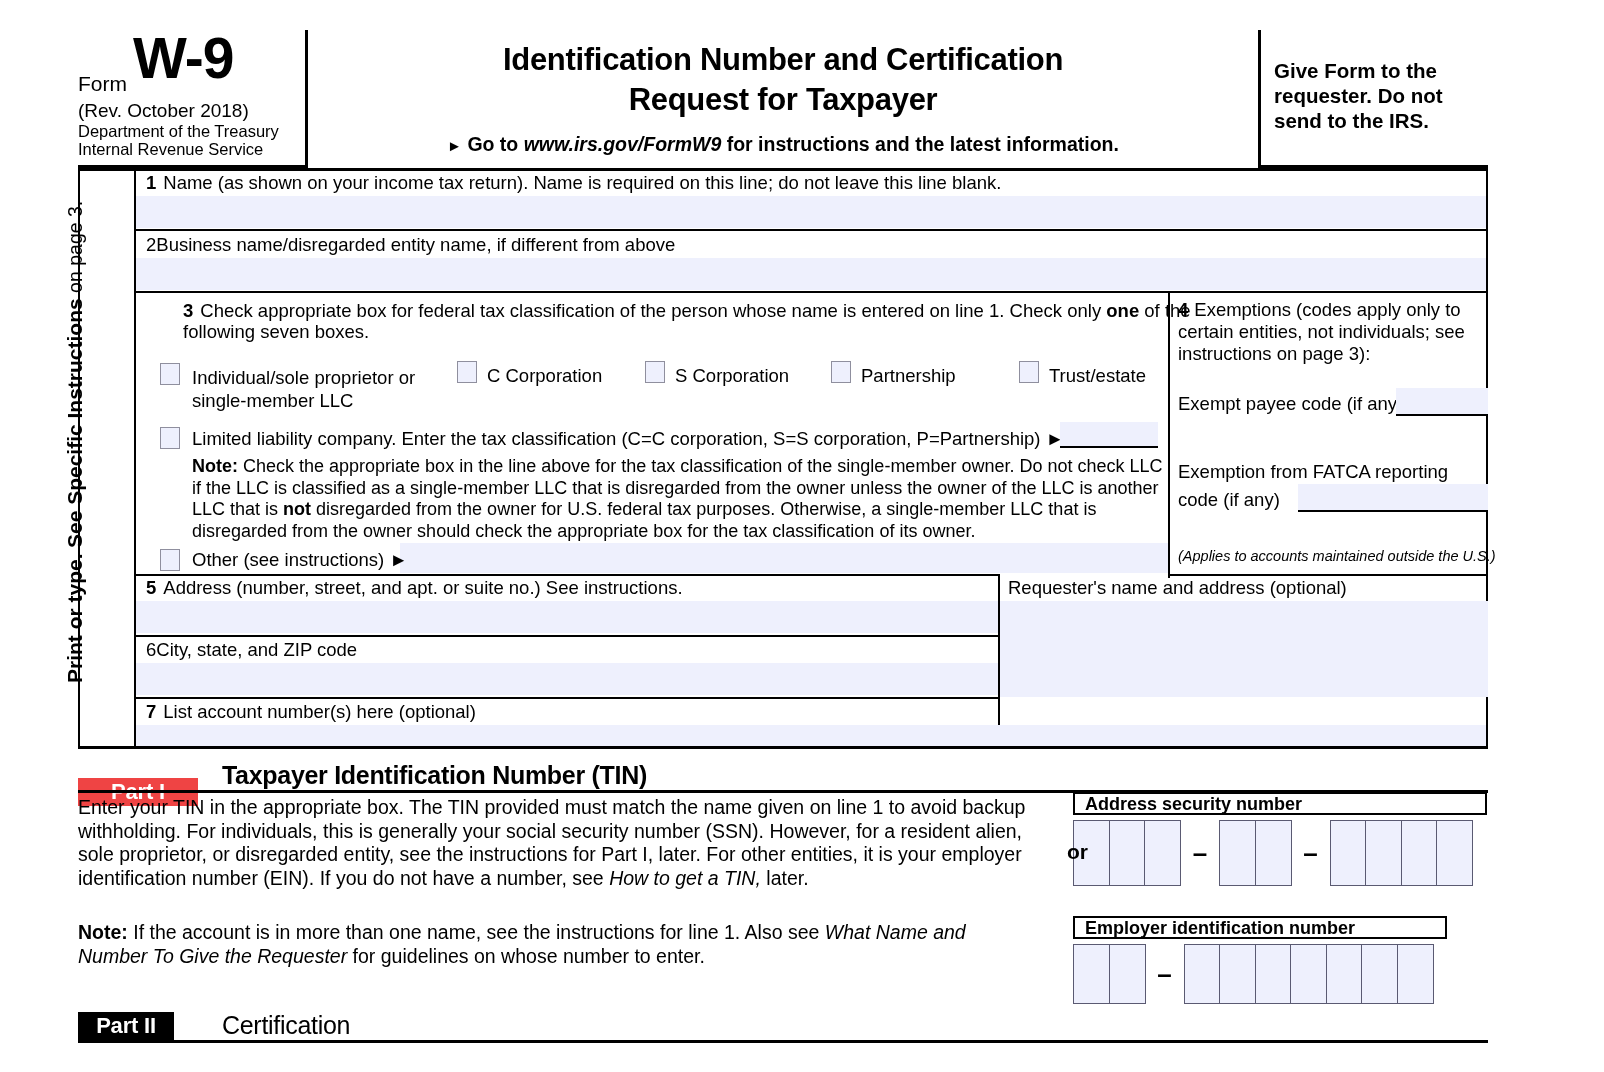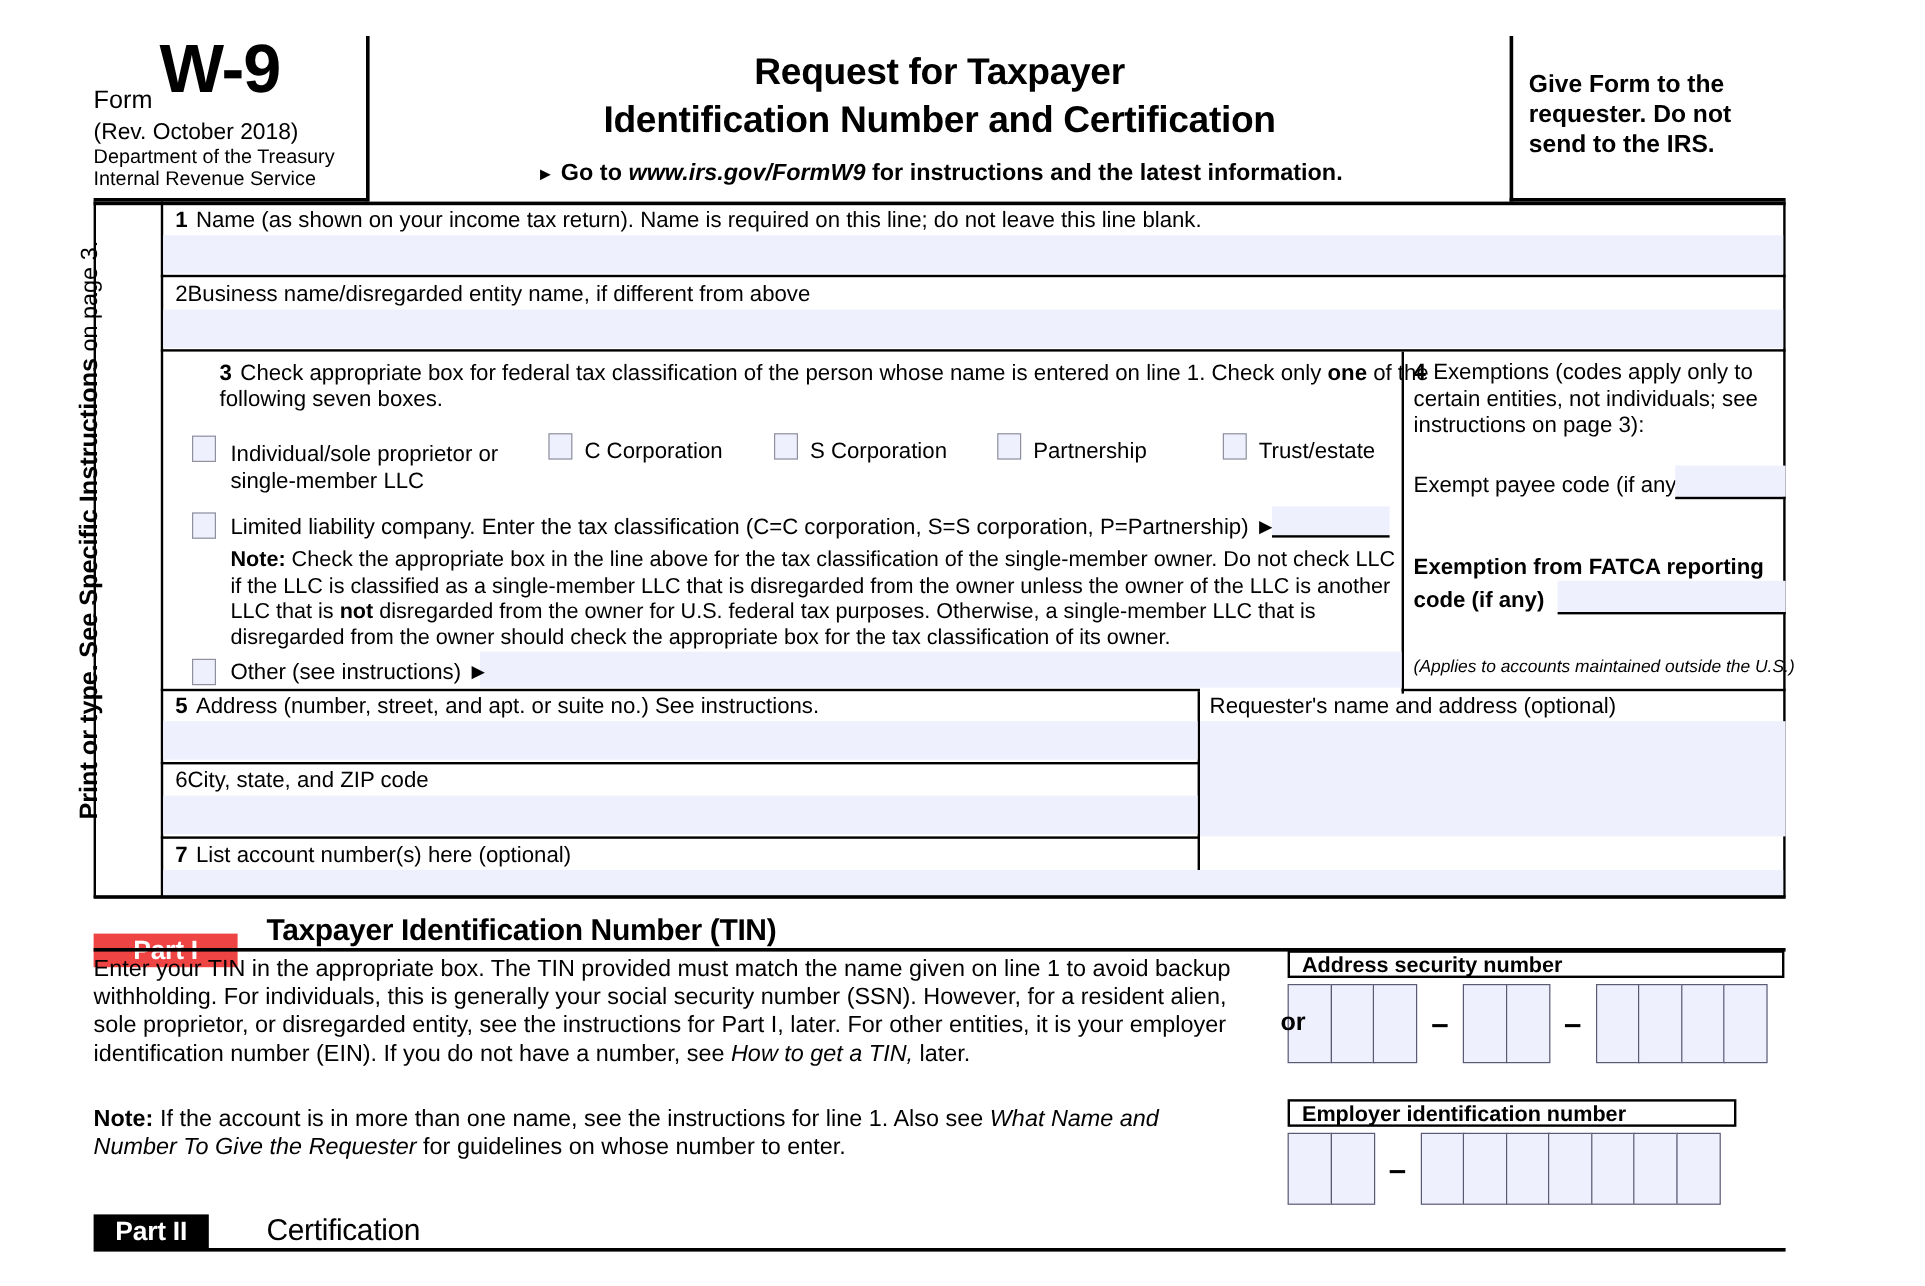--- a/index.html
+++ b/index.html
@@ -82,21 +82,21 @@
   #other-lbl{left:192px;top:549px;font-size:18.5px;}
   #other-field{left:400px;top:543px;width:768px;height:30px;}
   #l3-bot-rule{left:134px;top:574px;width:866px;height:2px;background:#000;}
 
   
   #l4-text{left:1178px;top:299px;width:300px;font-size:18.5px;line-height:22px;}
   #l4-text .num{font-weight:bold;margin-right:6px;}
   #exempt-lbl{left:1178px;top:393px;font-size:18.5px;}
   #exempt-field{left:1396px;top:388px;width:92px;height:26px;}
   #exempt-rule{left:1396px;top:414px;width:92px;height:2px;background:#000;}
-  #fatca-lbl{left:1178px;top:458px;width:300px;font-size:18.5px;line-height:28px;font-weight:bold;}
+  #fatca-lbl{left:1178px;top:458px;width:300px;font-size:18.5px;line-height:28px;}
   #fatca-field{left:1298px;top:484px;width:190px;height:26px;}
   #fatca-rule{left:1298px;top:510px;width:190px;height:2px;background:#000;}
   #applies{left:1178px;top:548px;font-size:14.5px;font-style:italic;}
   #l4-bot-rule{left:1168px;top:574px;width:320px;height:2px;background:#000;}
 
   
   #l56-vrule{left:998px;top:576px;width:2px;height:172px;background:#000;}
   #l5-label{left:146px;top:577px;font-size:18.5px;}
   #l5-label .num{font-weight:bold;margin-right:7px;}
   #l5-field{left:136px;top:601px;width:862px;height:32px;}
@@ -153,22 +153,22 @@
   <div class="abs" id="rev">(Rev. October 2018)</div>
   <div class="abs" id="treasury">
     <div>Department of the Treasury</div>
     <div>Internal Revenue Service</div>
   </div>
   <div class="abs" id="hdr-rule-left"></div>
   <div class="abs" id="hdr-vrule1"></div>
   <div class="abs" id="hdr-vrule2"></div>
 
   <div class="abs" id="title">
+    <div>Identification Number and Certification</div>
     <div>Request for Taxpayer</div>
-    <div>Identification Number and Certification</div>
   </div>
   <div class="abs" id="goto">
     <span class="tri">►</span>
     <span>Go to</span>
     <span class="bi">www.irs.gov/FormW9</span>
     <span>for instructions and the latest information.</span>
   </div>
   <div class="abs" id="giveform">Give Form to the requester. Do not send to the IRS.</div>
   <div class="abs" id="hdr-rule-right"></div>
 

